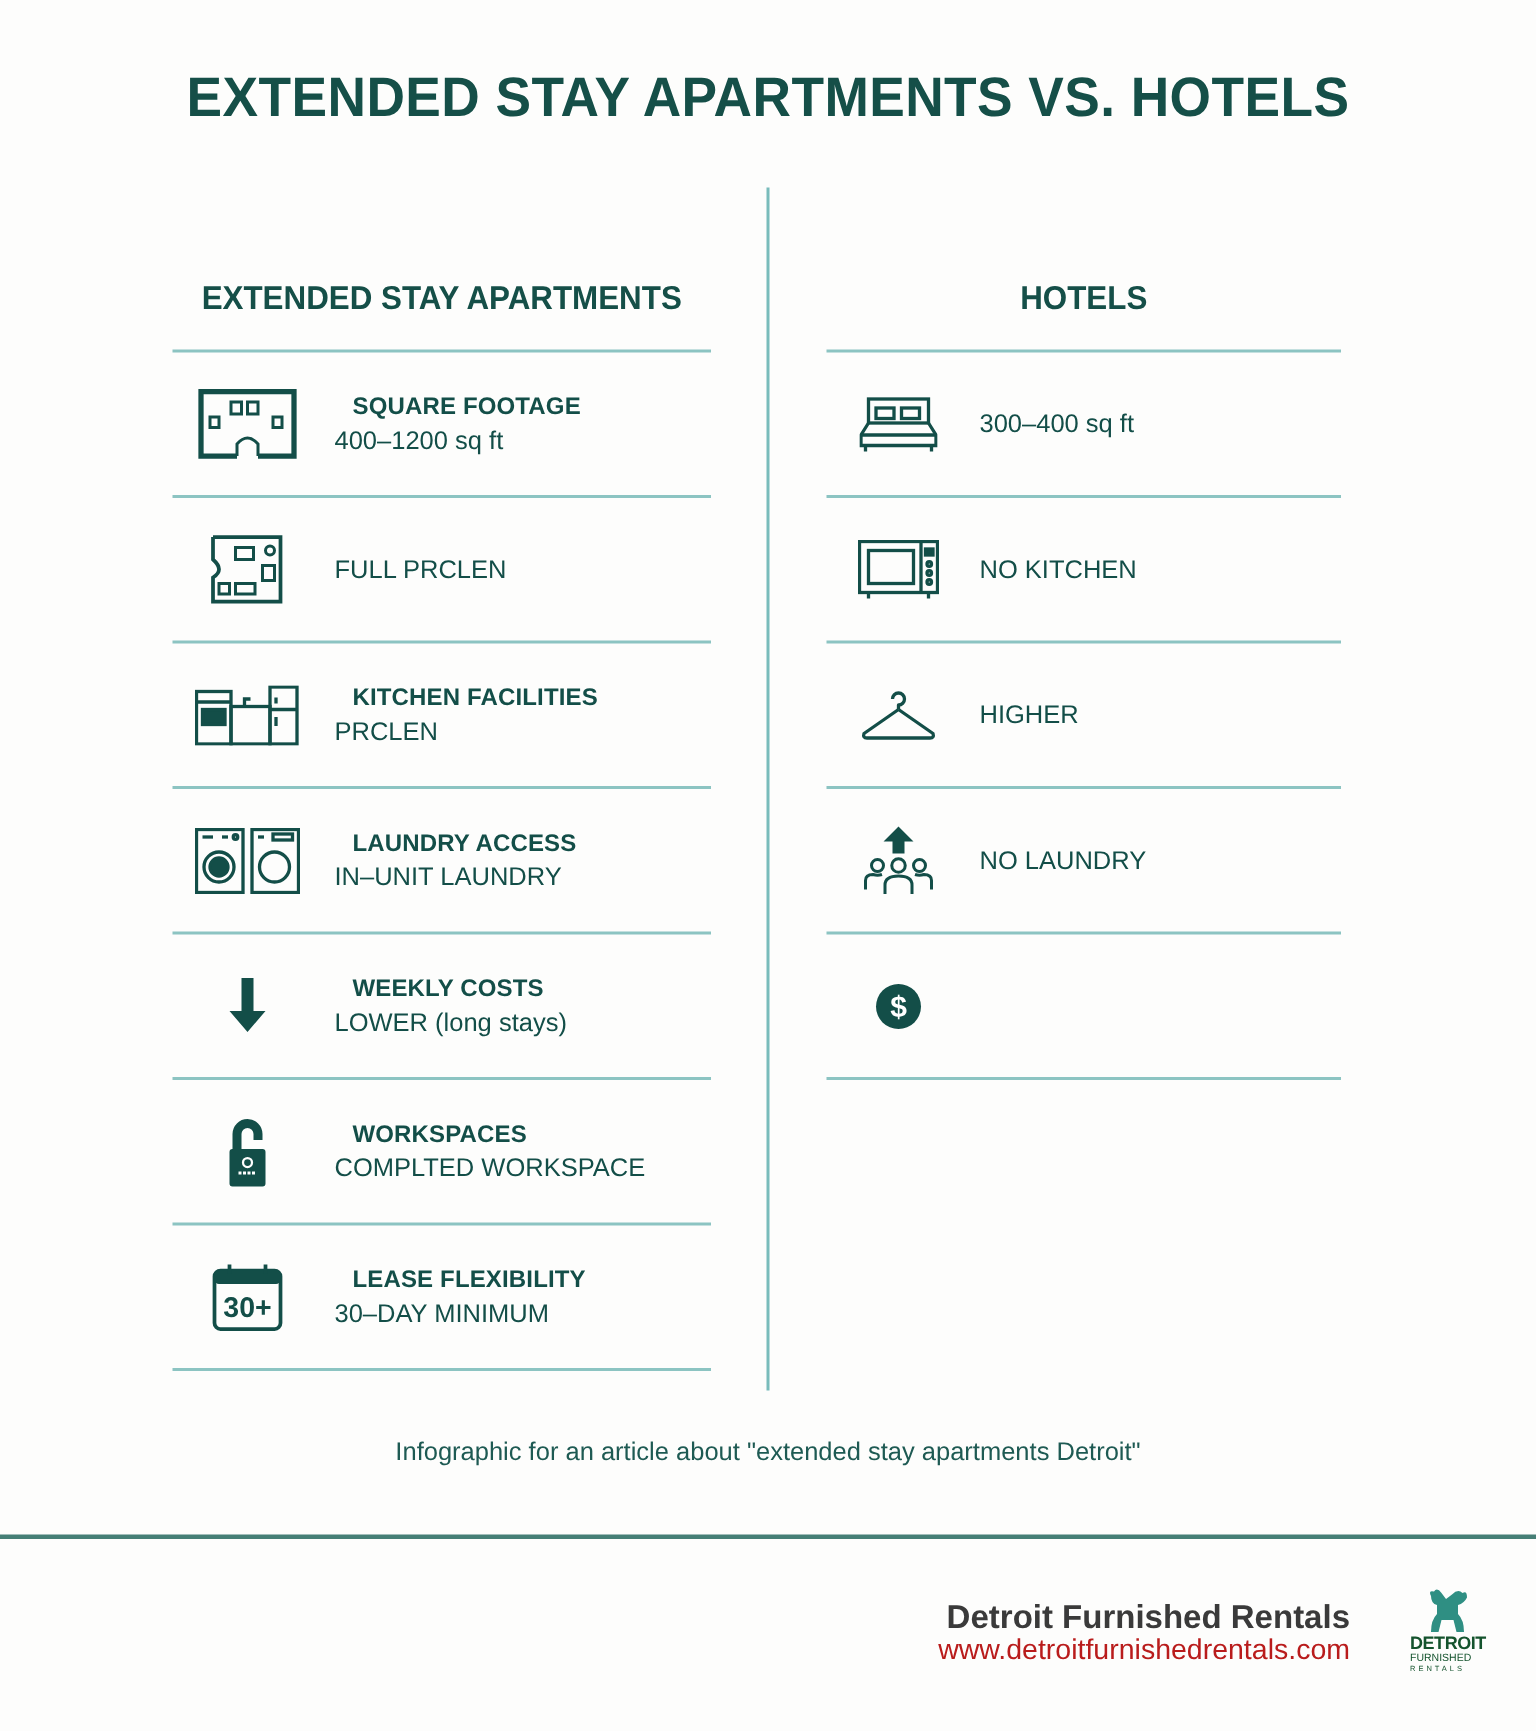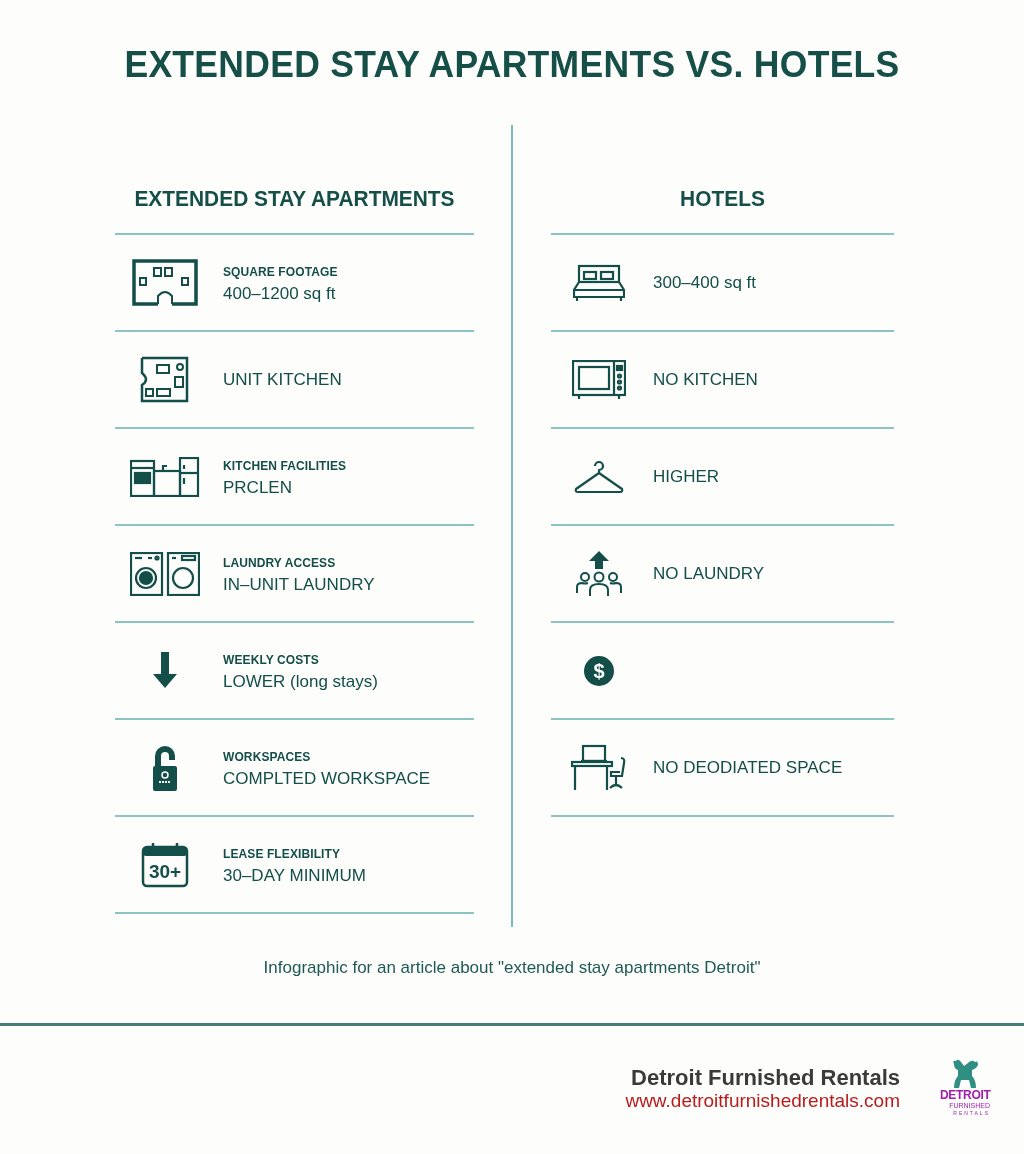--- a/index.html
+++ b/index.html
@@ -21,32 +21,32 @@
     height: 38px; font-size: 22px; font-weight: 700; color: #154f48;
     text-align: center; line-height: 38px; transform: scaleX(0.95);
   }
   .rule { height: 2px; background: #8cc4c2; margin-top: 15px; }
 
   .row { position: relative; height: 97px; border-bottom: 2px solid #8cc4c2; }
   .row .icon { position: absolute; left: 14px; top: 50%; transform: translateY(-50%); width: 72px; height: 56px; display: flex; align-items: center; justify-content: center; }
   .right .row .icon { left: 18px; width: 60px; }
   .row .txt { position: absolute; left: 108px; top: 50%; transform: translateY(-50%); }
   .right .row .txt { left: 102px; }
-  .row .label { font-size: 12px; font-weight: 700; color: #134e48; line-height: 22px; letter-spacing: 0.1px; }
+  .row .label { font-size: 16px; font-weight: 700; color: #134e48; line-height: 22px; letter-spacing: 0.1px; margin-left: 12px; }
   .row .value { font-size: 17px; color: #134e48; line-height: 22px; }
 
   .caption {
     position: absolute; top: 958px; left: 0; width: 1024px; text-align: center;
     font-size: 17px; color: #1e5a53;
   }
   .footer-rule { position: absolute; top: 1023px; left: 0; width: 1024px; height: 3px; background: #467f76; }
   .brand-name { position: absolute; right: 124px; top: 1065px; font-size: 22px; font-weight: 700; color: #3a3a3a; text-align: right; }
   .brand-url { position: absolute; right: 124px; top: 1090px; font-size: 19px; color: #b91c1c; text-align: right; }
   .brand-logo { position: absolute; left: 940px; top: 1058px; width: 50px; height: 70px; }
-  .logo-word { position: absolute; left: 0; width: 50px; text-align: right; color: #a21caf; font-weight: 700; }
+  .logo-word { position: absolute; left: 0; width: 50px; text-align: left; color: #14532d; font-weight: 700; }
 </style>
 </head>
 <body>
 
 <div class="main-title">EXTENDED STAY APARTMENTS VS. HOTELS</div>
 <div class="vdivider"></div>
 
 <div class="col left">
   <div class="col-heading">EXTENDED STAY APARTMENTS</div>
   <div class="rule"></div>
@@ -73,21 +73,21 @@
       <svg width="50" height="50" viewBox="0 0 50 50" fill="none" stroke="#134e48" stroke-width="2.5">
         <path d="M2 3 H47 V46 H2 V30 Q10 25 2 18 V3"></path>
         <rect x="17" y="10" width="12" height="8" stroke-width="2"></rect>
         <circle cx="40" cy="12" r="3" stroke-width="2"></circle>
         <rect x="35" y="22" width="8" height="10" stroke-width="2"></rect>
         <rect x="6" y="34" width="7" height="7" stroke-width="2"></rect>
           <rect x="17" y="34" width="13" height="7" stroke-width="2"></rect>
       </svg>
     </div>
     <div class="txt">
-      <div class="value">UNIT KITCHEN</div>
+      <div class="value">FULL PRCLEN</div>
     </div>
   </div>
 
   <div class="row">
     <div class="icon">
       <svg width="70" height="40" viewBox="0 0 70 40" fill="none" stroke="#134e48" stroke-width="2.2">
         <rect x="1" y="4" width="23" height="35"></rect>
         <line x1="1" y1="11" x2="24" y2="11"></line>
         <rect x="5" y="16" width="15" height="10" fill="#134e48"></rect>
         <rect x="24" y="14" width="26" height="25"></rect>
@@ -239,37 +239,20 @@
 
   <div class="row">
     <div class="icon">
       <svg width="32" height="32" viewBox="0 0 32 32">
         <circle cx="16" cy="16" r="15" fill="#134e48"></circle>
         <text x="16" y="23" text-anchor="middle" font-size="20" font-weight="700" fill="#fff" font-family="Liberation Sans, sans-serif">$</text>
       </svg>
     </div>
   </div>
 
-  <div class="row">
-    <div class="icon">
-      <svg width="56" height="48" viewBox="0 0 56 48" fill="none" stroke="#134e48" stroke-width="2.2">
-        <rect x="12" y="2" width="22" height="15"></rect>
-        <line x1="10" y1="17" x2="36" y2="17"></line>
-        <rect x="1" y="18" width="40" height="4"></rect>
-        <line x1="4" y1="22" x2="4" y2="46"></line>
-          <line x1="36" y1="22" x2="36" y2="46"></line>
-        <path d="M50 14 Q54 14 53 19 L51 32 H40 V28 H49"></path>
-        <line x1="45" y1="32" x2="45" y2="40"></line>
-        <path d="M39 44 Q45 38 51 44"></path>
-      </svg>
-    </div>
-    <div class="txt">
-      <div class="value">NO DEODIATED SPACE</div>
-    </div>
-  </div>
 
 </div>
 
 <div class="caption">Infographic for an article about "extended stay apartments Detroit"</div>
 <div class="footer-rule"></div>
 
 <div class="brand-name">Detroit Furnished Rentals</div>
 <div class="brand-url">www.detroitfurnishedrentals.com</div>
 
 <div class="brand-logo">

